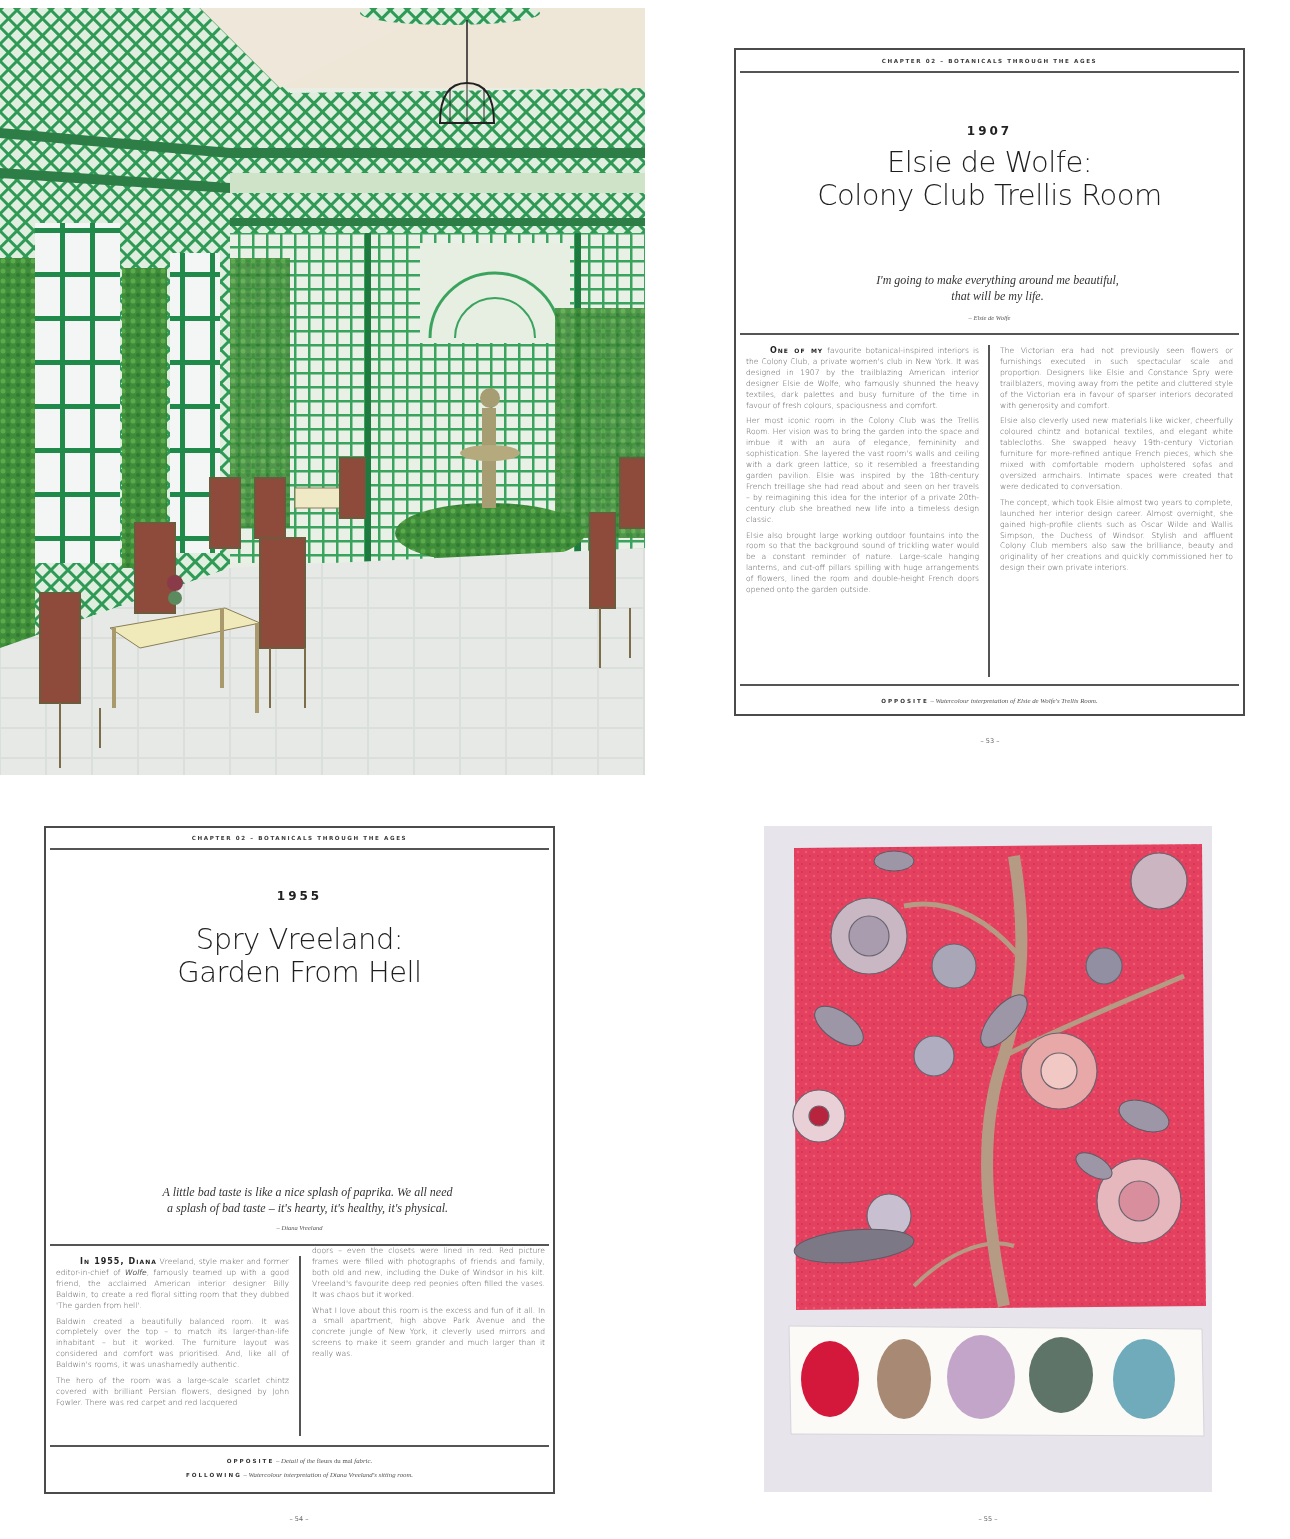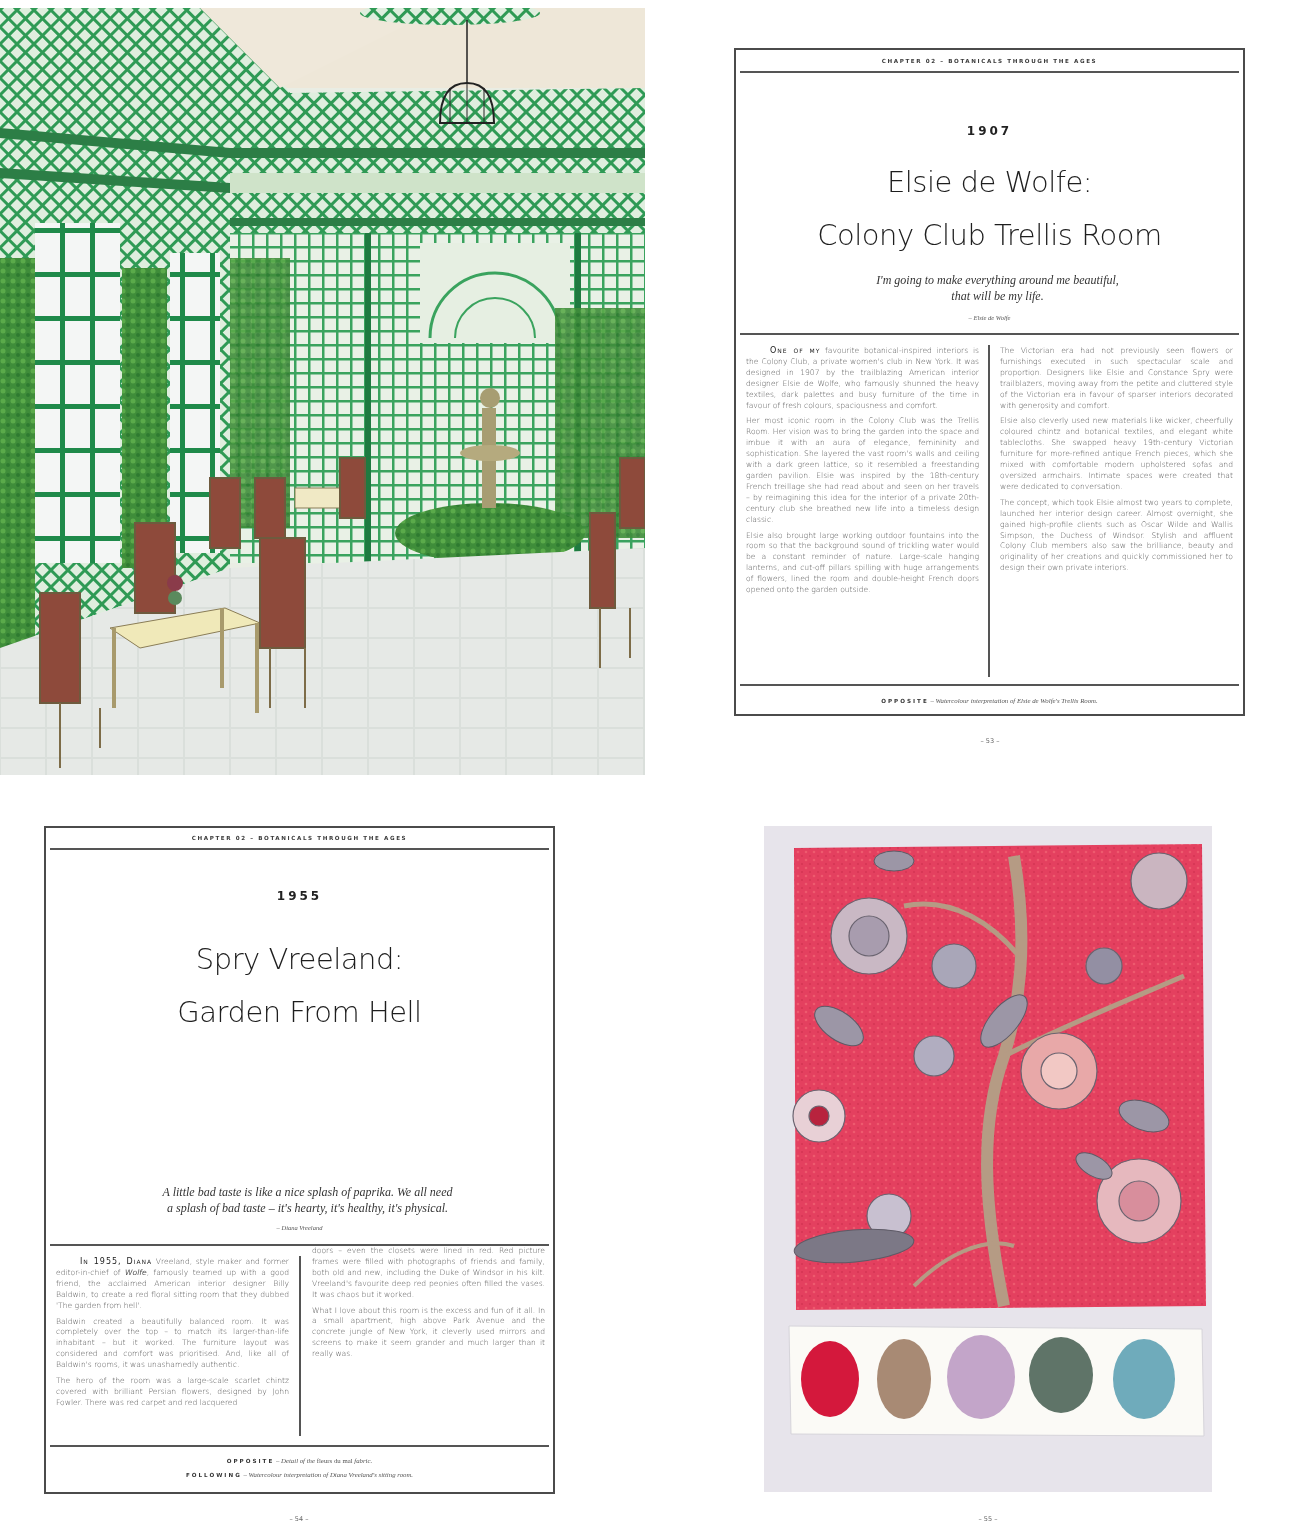--- a/index.html
+++ b/index.html
@@ -26,36 +26,36 @@
   .rule { position:absolute; height:2px; background:#555; }
   .year {
     position:absolute; left:0; right:0; text-align:center;
     font-family:"DejaVu Sans", sans-serif; font-weight:bold; font-size:12px; letter-spacing:3px; color:#222;
   }
   .title {
     position:absolute; left:0; right:0; text-align:center;
     font-family:"DejaVu Sans", sans-serif; font-weight:200; font-size:29px; line-height:33px; color:#1e1e1e;
     letter-spacing:-0.5px; -webkit-text-stroke:0; font-stretch:condensed;
   }
-  .title span { display:block;margin-top:20px; }
+  .title span { display:block; }
   .quote {
     position:absolute; left:0; right:0; text-align:center;
     font-family:"Liberation Serif", serif; font-style:italic; font-size:12px; line-height:16px; color:#333;
   }
   .quote span { display:block;margin-left:16px; }
   .attribution {
     position:absolute; left:0; right:0; text-align:center;
     font-family:"Liberation Serif", serif; font-style:italic; font-size:6.5px; color:#555;
   }
   .col {
     position:absolute; font-family:"DejaVu Sans", sans-serif; font-size:7.6px; line-height:10.9px;
     color:#555; text-align:justify; font-weight:300;
   }
   .col p { margin:0 0 5px 0; }
-  .lead { font-weight:normal; color:#222; letter-spacing:1px; font-variant:small-caps; font-size:8px;padding-left:24px; }
+  .lead { font-weight:bold; color:#222; letter-spacing:1px; font-variant:small-caps; font-size:8px;padding-left:24px; }
   .col-divider { position:absolute; width:2px; background:#555; }
   .caption-line {
     position:absolute; left:0; right:0; text-align:center;
     font-family:"Liberation Serif", serif; font-style:italic; font-size:6.8px; color:#555;
   }
   .caption-label {
     font-family:"DejaVu Sans", sans-serif; font-style:normal; font-weight:bold; font-size:5.6px; letter-spacing:2px; color:#333; text-transform:uppercase;
   }
   .caption-upright { font-style:normal; }
   .folio {

